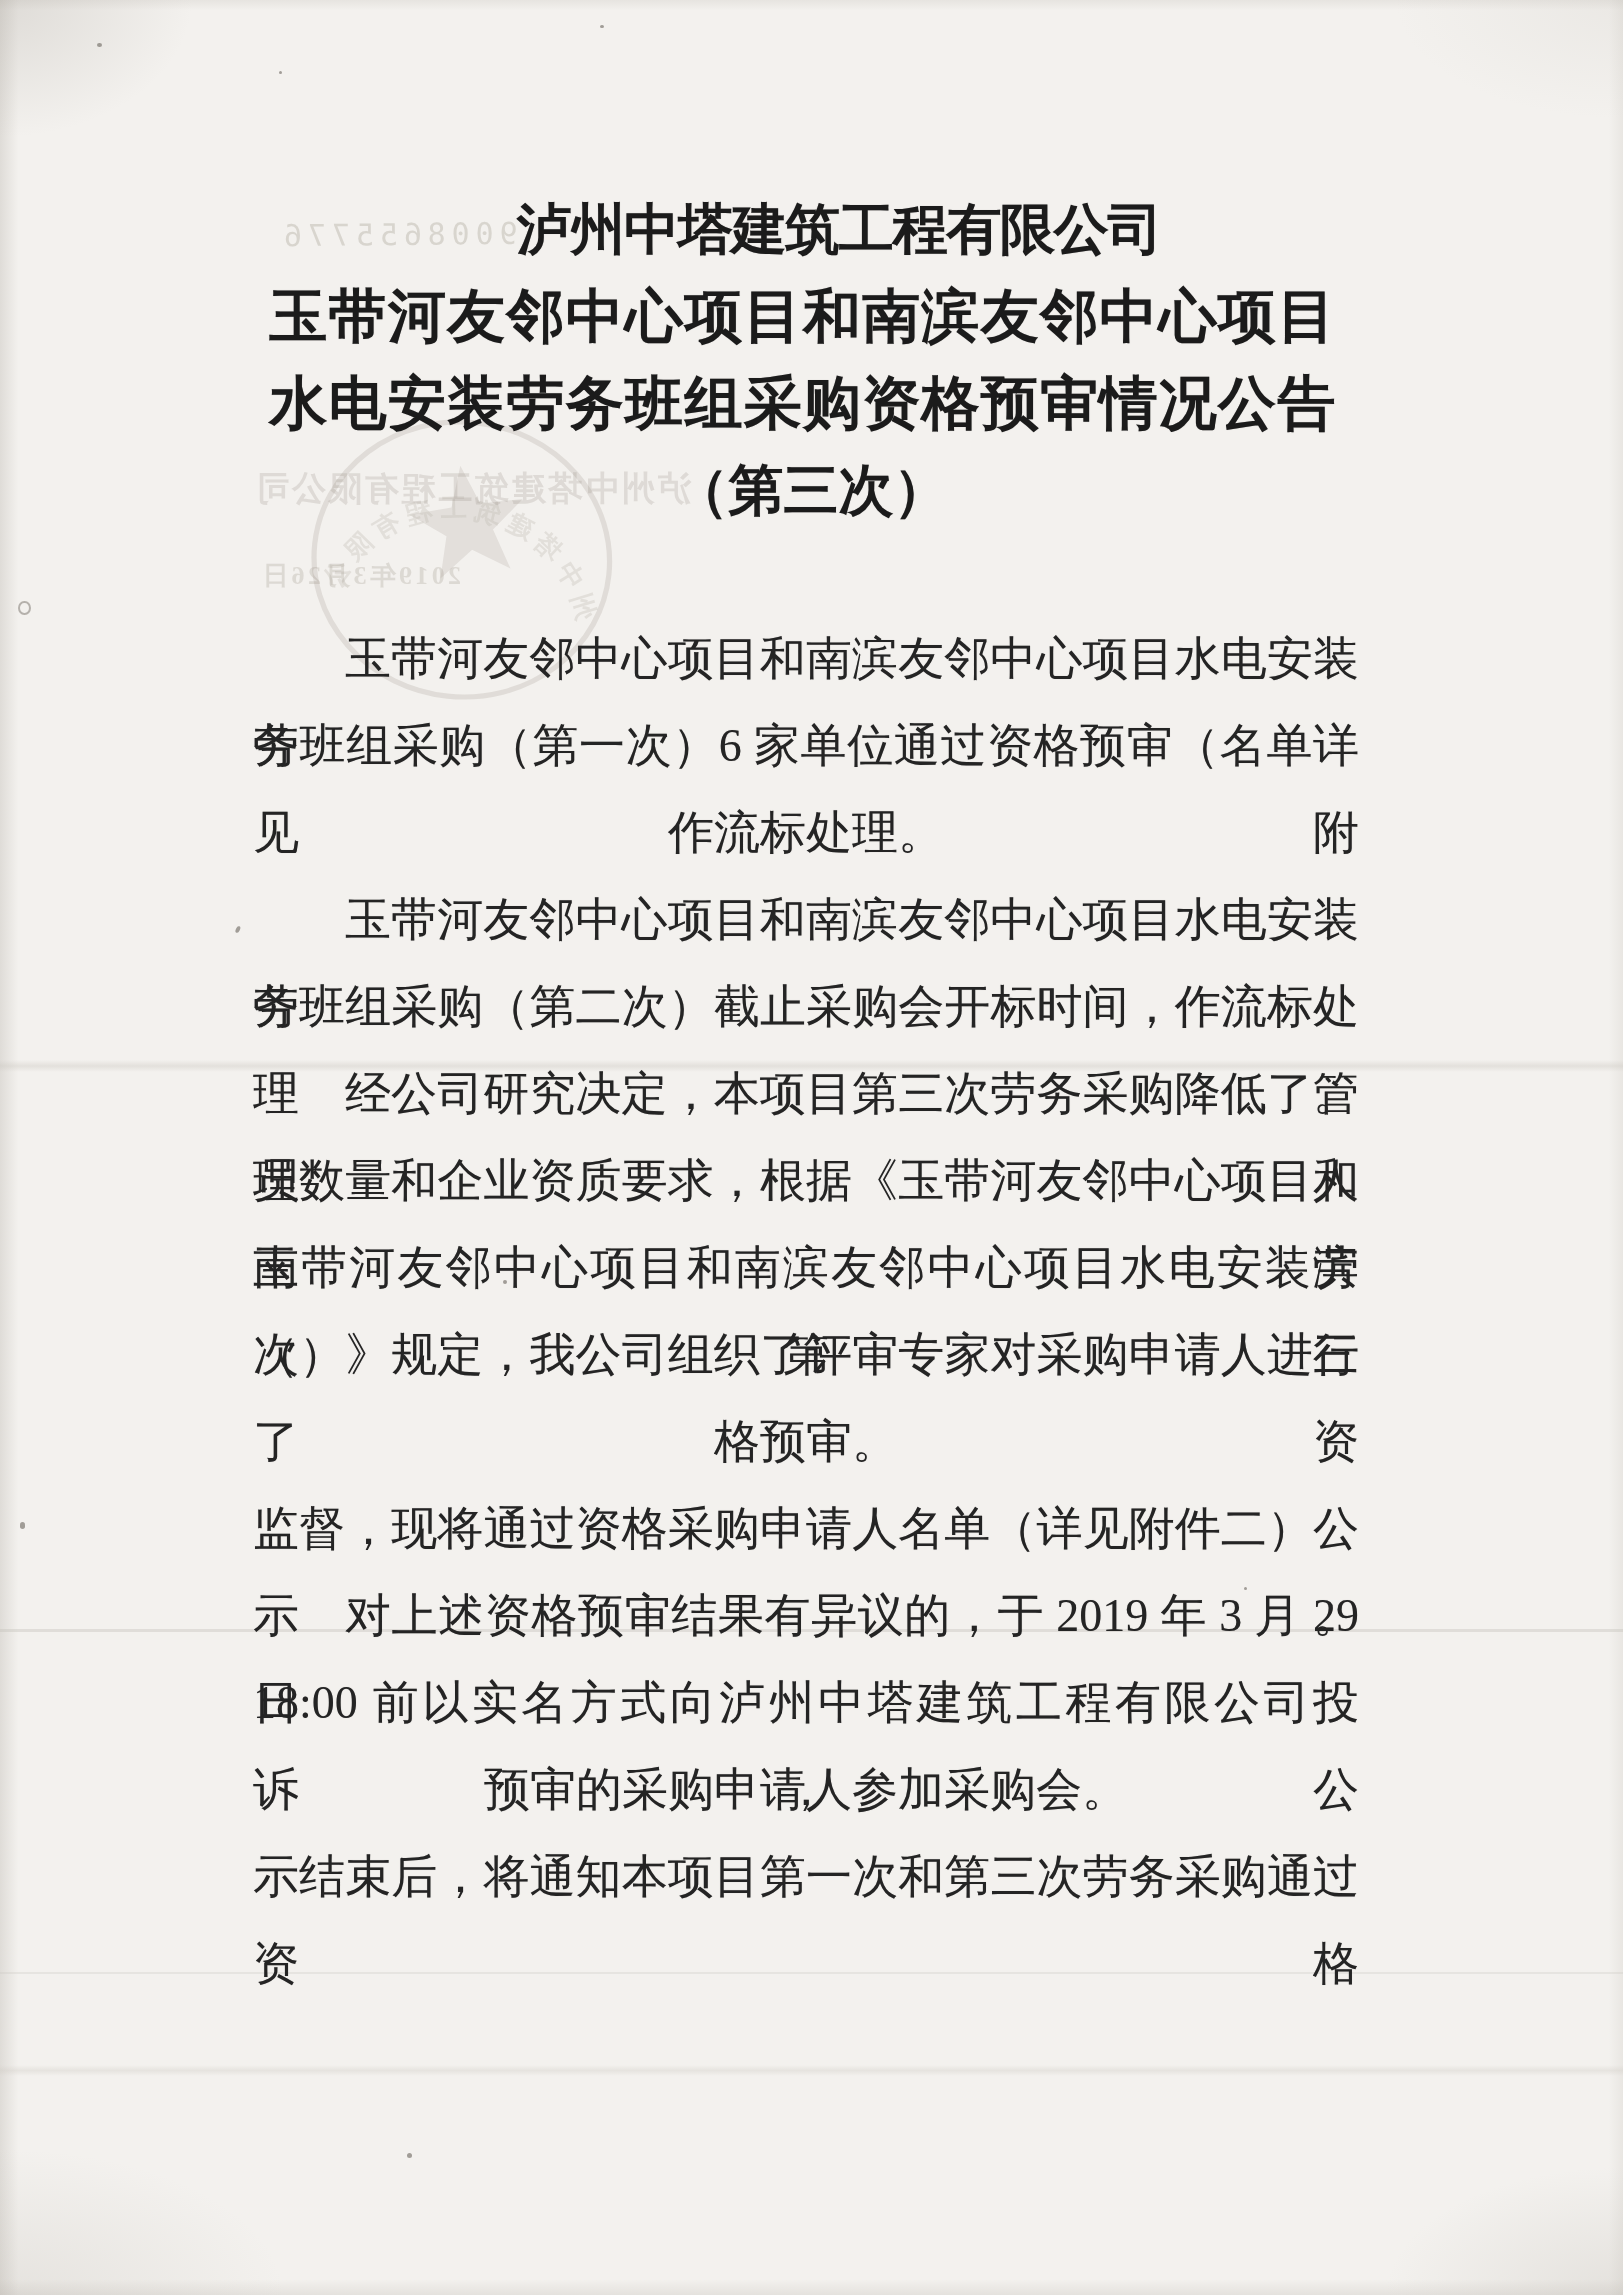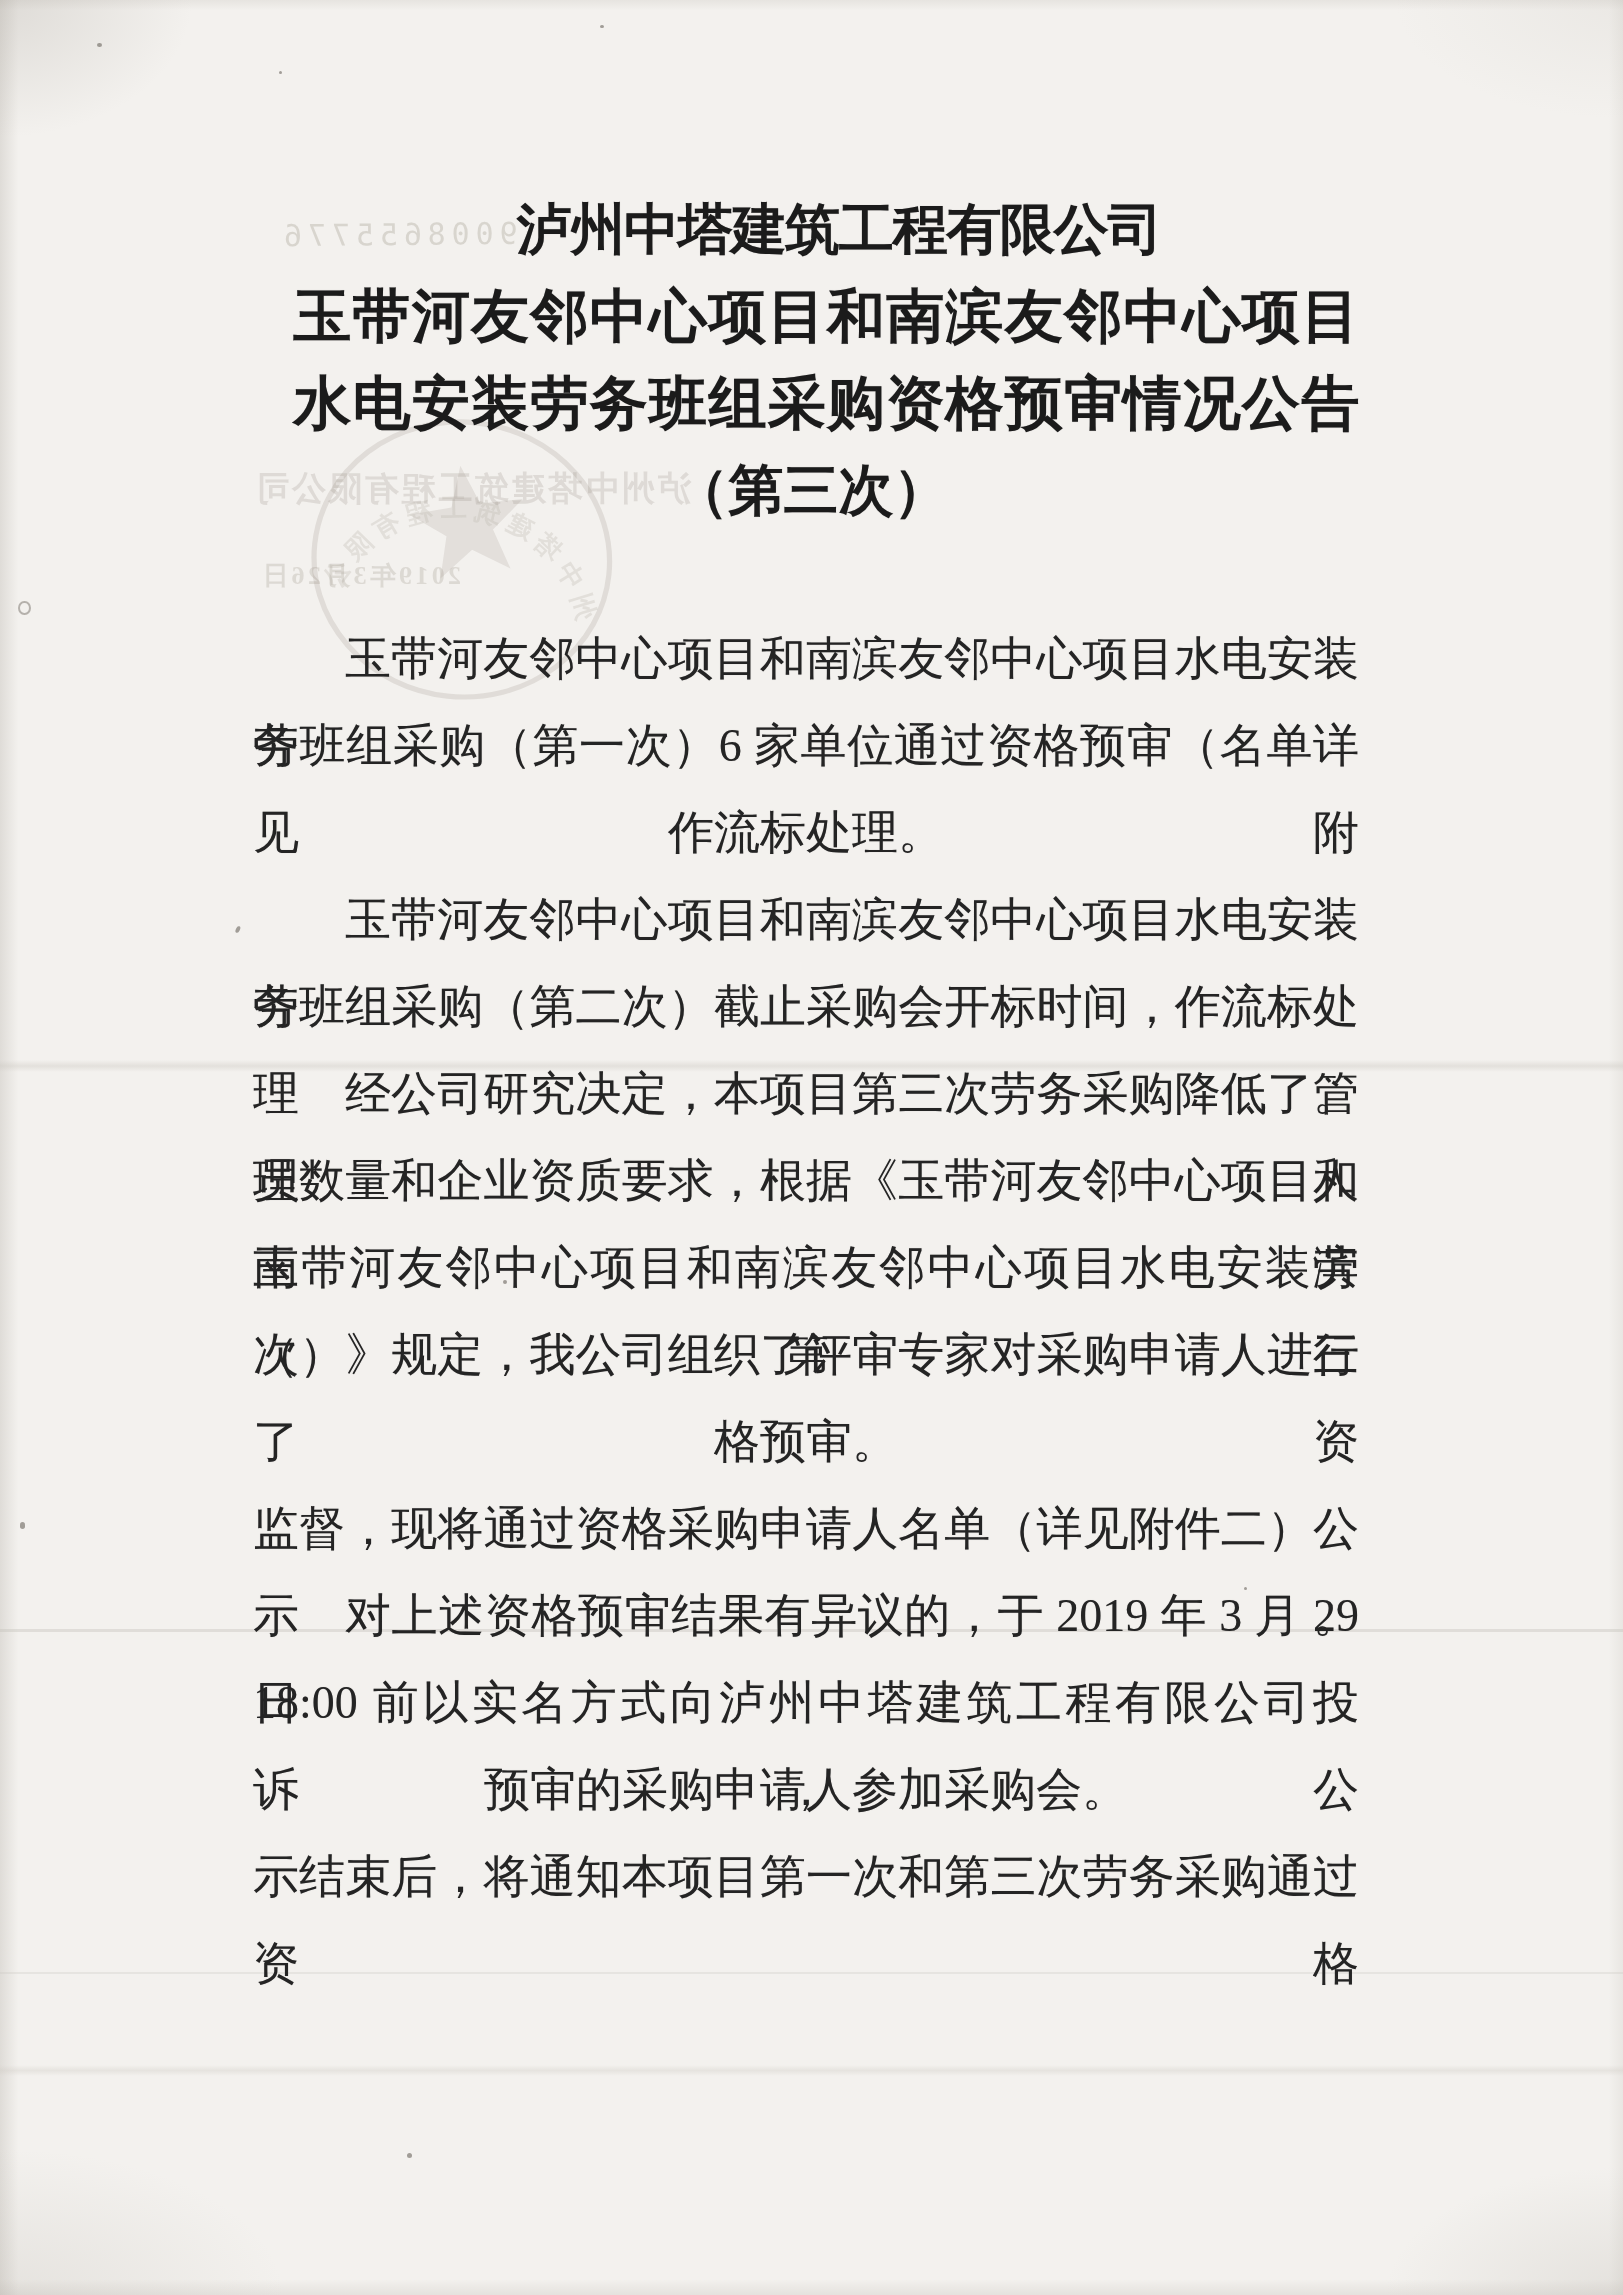--- a/index.html
+++ b/index.html
@@ -26,21 +26,21 @@
   .title-block{
     position:absolute;left:245px;top:186px;width:1106px;
     text-align:center;font-weight:bold;color:#1b1b1b;
   }
   .title-line{
     height:87px;line-height:87px;white-space:nowrap;
     font-size:58px;letter-spacing:1.3px;
     text-shadow:0 0 0.7px rgba(30,30,30,.4);
   }
   .title-line.t0{font-size:55px;letter-spacing:-1.3px;position:relative;left:41px;}
-  .title-line.t1,.title-line.t2{position:relative;left:29px;}
+  .title-line.t1,.title-line.t2{position:relative;left:5px;}
   .title-line.t3{font-size:55px;letter-spacing:0;position:relative;left:13px;}
   
   .body-block{
     position:absolute;left:245px;top:615px;width:1106px;
     font-size:46px;color:#242424;margin-left:8px;
   }
   .line{
     height:87px;line-height:87px;
     text-shadow:0 0 0.7px rgba(40,40,40,.35);
   }

